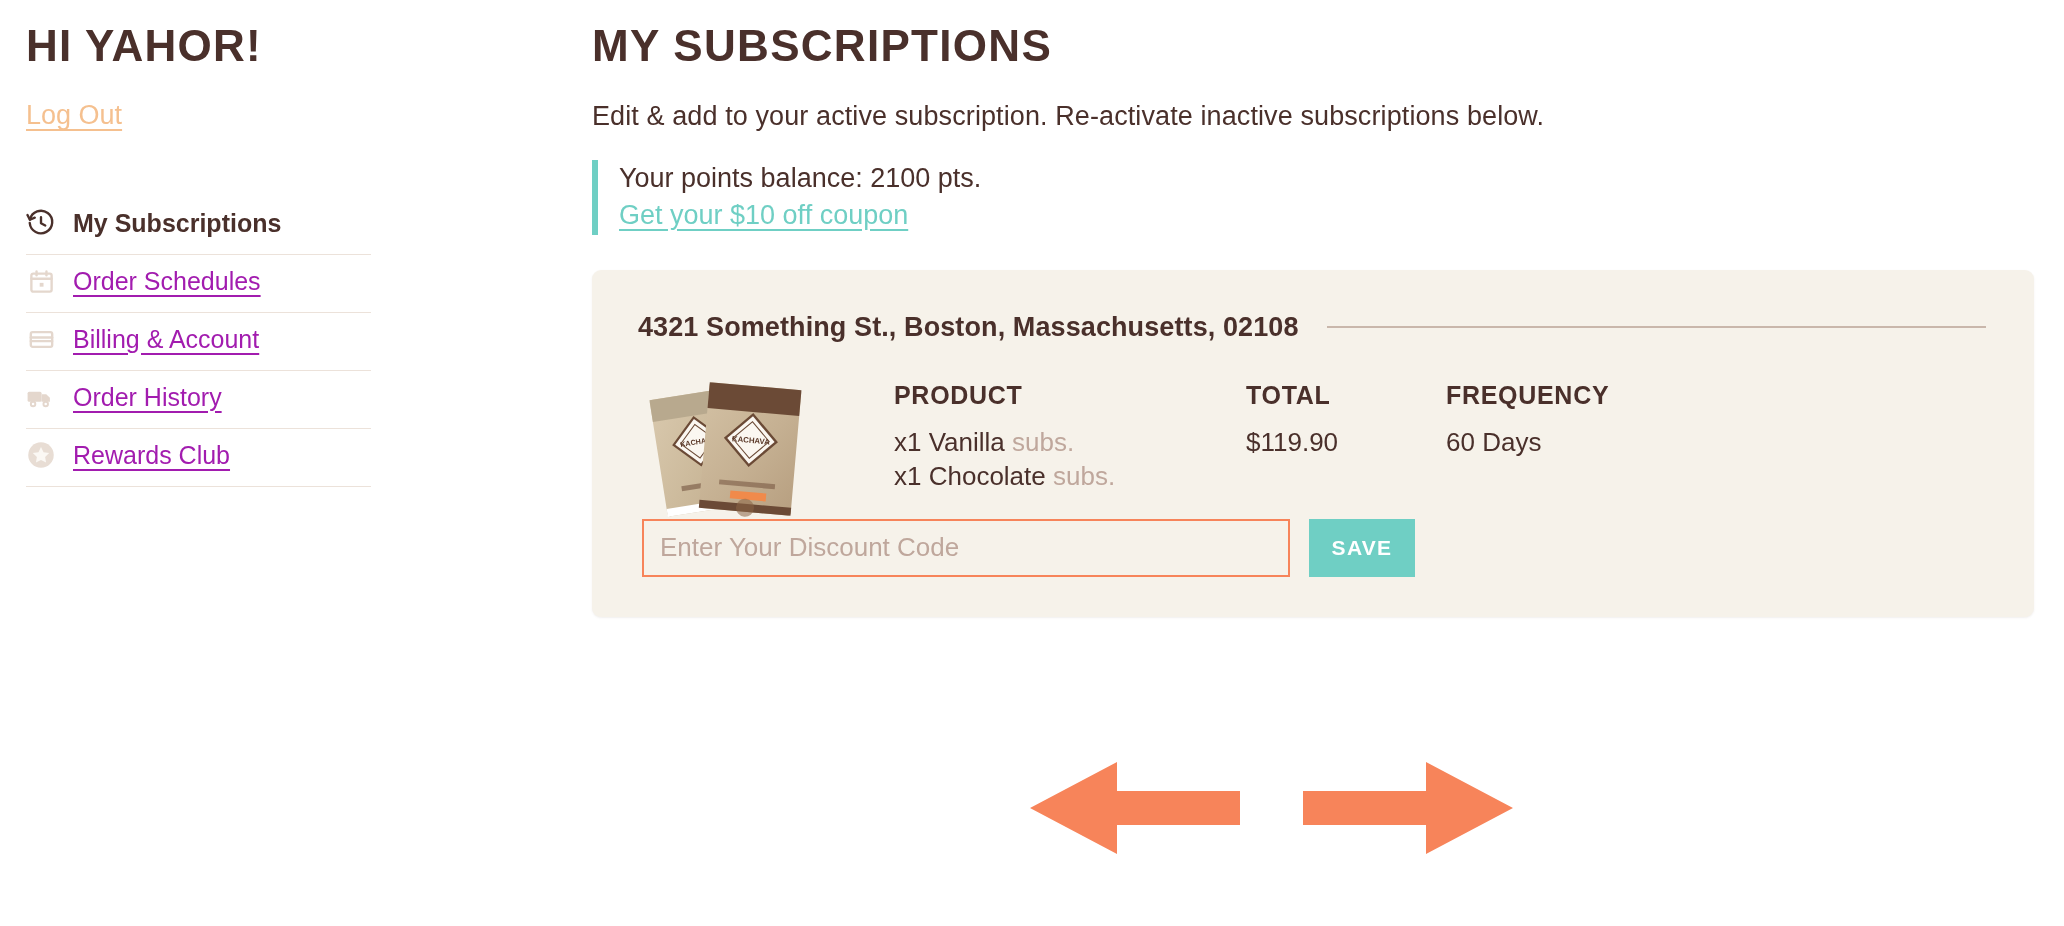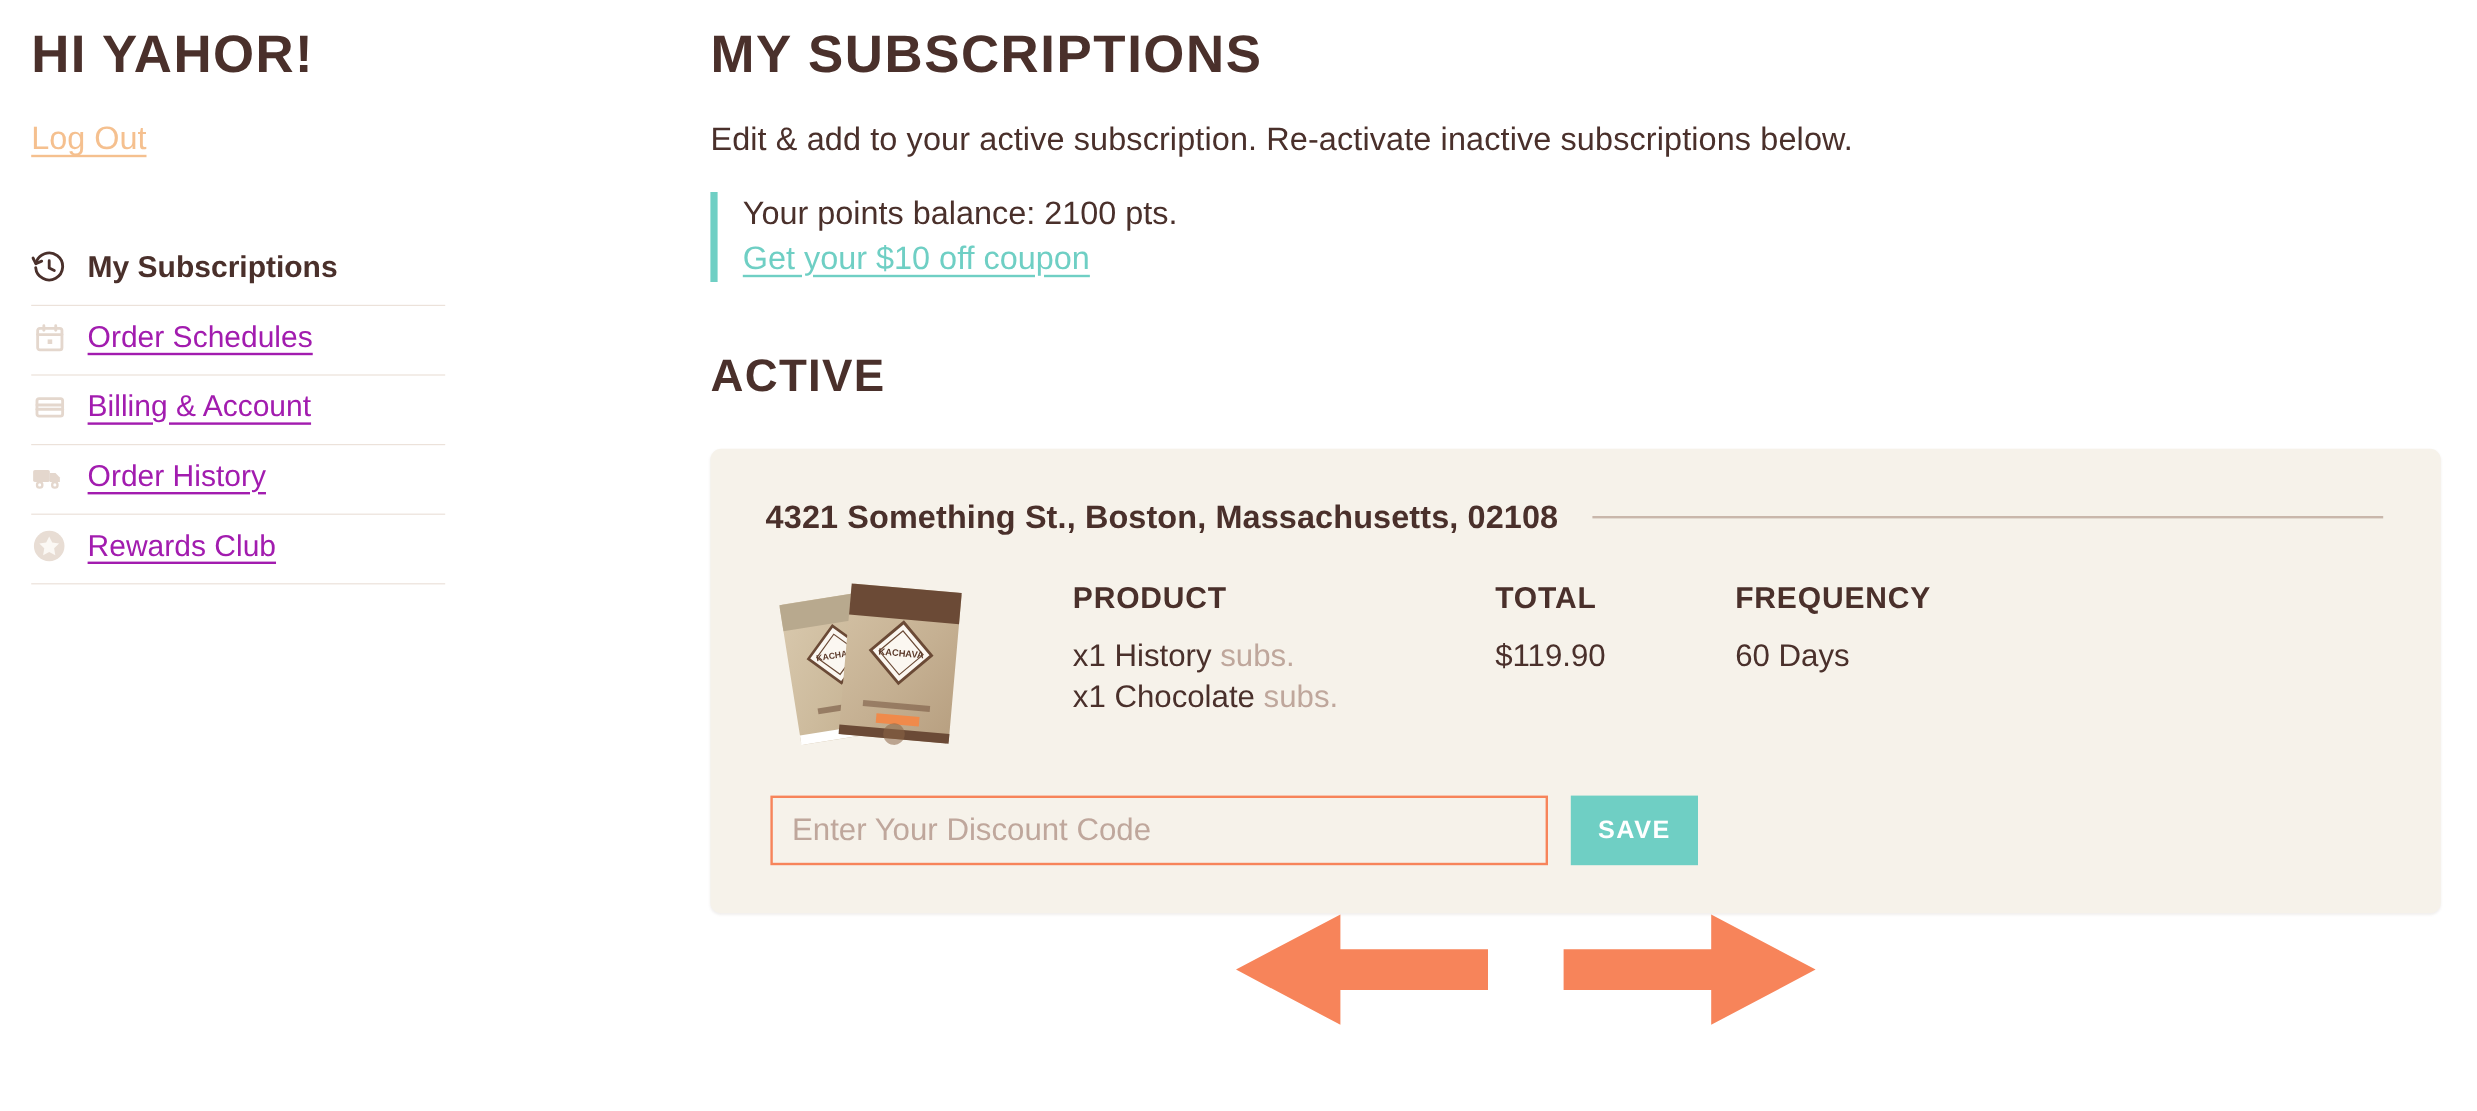--- a/index.html
+++ b/index.html
@@ -212,21 +212,20 @@
     letter-spacing: .7px;
     color: #f7845a;
     text-transform: uppercase;
   }
 
   
   .action-row {
     display: flex;
     align-items: flex-start;
     gap: 19px;
-    margin-top: 40px;
     margin-left: 4px;
   }
   .discount-input {
     width: 648px;
     height: 58px;
     background: transparent;
     border: 2.5px solid #f7845a;
     font-size: 26px;
     color: #4a302b;
     padding: 0 16px;
@@ -332,21 +331,20 @@
 
   <main class="main">
     <h2 class="page-title">MY SUBSCRIPTIONS</h2>
     <p class="subtitle">Edit &amp; add to your active subscription. Re-activate inactive subscriptions below.</p>
 
     <div class="points-box">
       <div class="points-line">Your points balance: 2100 pts.</div>
       <a class="points-link">Get your $10 off coupon</a>
     </div>
 
-    <h3 class="section-title">ACTIVE</h3>
 
     <section class="card">
 
       <div class="card-head">
         <span class="card-address">4321 Something St., Boston, Massachusetts, 02108</span>
         <span class="card-rule"></span>
       </div>
 
       <div class="card-body">
 
@@ -392,21 +390,21 @@
               <circle cx="108" cy="130" r="9" fill="#8a6446" opacity=".55"></circle>
             </g>
           </svg>
         </div>
 
         <div class="table">
 
           <div class="col-product">
             <div class="col-head">PRODUCT</div>
             <div class="col-val">
-              <span>x1 History</span>
+              <span>x1 Vanilla</span>
               <span class="muted">subs.</span>
             </div>
             <div class="col-val">
               <span>x1 Chocolate</span>
               <span class="muted">subs.</span>
             </div>
           </div>
 
           <div class="col-total">
             <div class="col-head">TOTAL</div>

